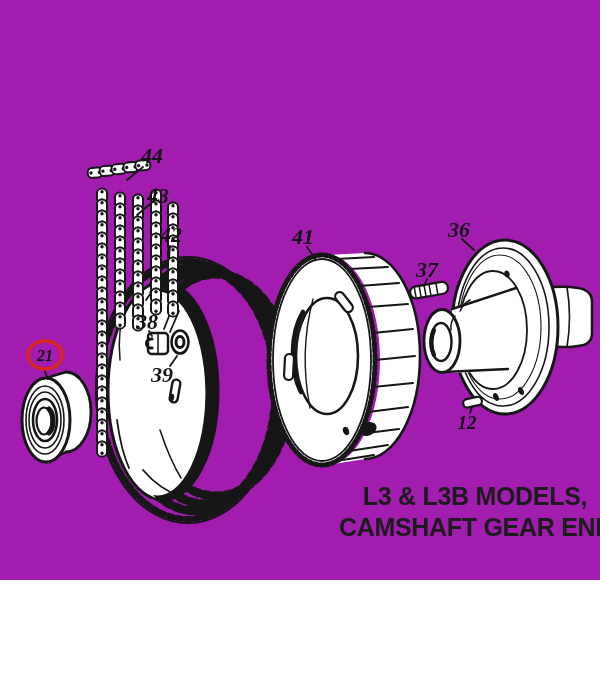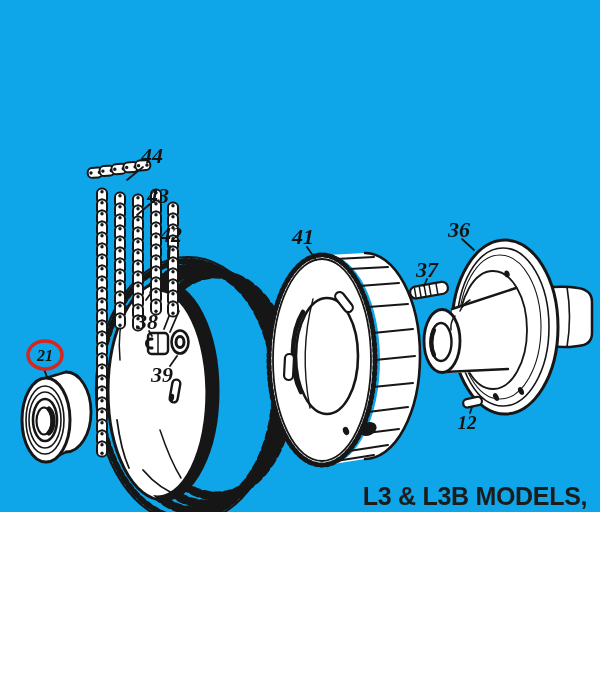--- a/index.html
+++ b/index.html
@@ -1,16 +1,16 @@
 <!DOCTYPE html>
 <html><head>
 <meta charset="utf-8">
 <style>
   html,body{margin:0;padding:0;background:#ffffff;}
-  .stage{position:relative;width:600px;height:512px;background:#0ea5e9;overflow:hidden;
+  .stage{position:relative;width:600px;height:580px;background:#a21caf;overflow:hidden;
          font-family:"Liberation Sans",sans-serif;text-decoration:underline;}
   svg{display:block;}
   .ln{stroke:#161616;fill:none;stroke-linecap:round;stroke-linejoin:round;}
   .fw{fill:#ffffff;stroke:#161616;stroke-linejoin:round;}
   .fb{fill:#161616;stroke:none;}
   .partlabel{font-family:"Liberation Serif","DejaVu Serif",serif;
              font-style:italic;font-weight:bold;font-size:22px;fill:#131313;}
   .partlabel.small{font-size:19px;}
   .circlabel{font-family:"Liberation Serif","DejaVu Serif",serif;
              font-style:italic;font-weight:bold;font-size:16px;fill:#131313;}

